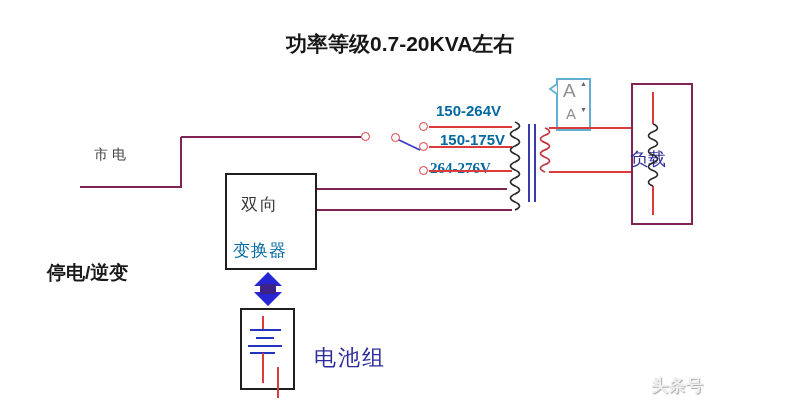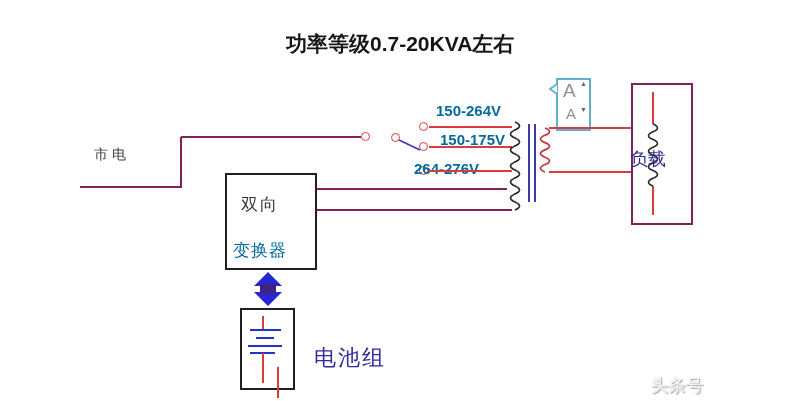--- a/index.html
+++ b/index.html
@@ -9,21 +9,21 @@
   }
   .abs{position:absolute;}
   .txt{position:absolute;white-space:nowrap;}
   .title{left:286px;top:30px;font-size:21px;font-weight:bold;color:#161616;letter-spacing:0px;}
   .mains-label{left:94px;top:146px;font-size:14px;color:#3d3d3d;letter-spacing:4px;}
   .mode1{left:47px;top:226px;font-size:19px;font-weight:bold;color:#1a1a1a;}
   .mode2{left:47px;top:260px;font-size:19px;font-weight:bold;color:#1a1a1a;}
   .tap-label{font-size:15px;font-weight:bold;color:#0369a1;}
   .tap1{left:436px;top:102px;}
   .tap2{left:416px;top:131px;margin-left:24px;}
-  .tap3{left:414px;top:160px;}
+  .tap3{left:430px;top:160px;font-family:Liberation Serif, serif;}
   .conv-line1{left:241px;top:193px;font-size:17px;color:#383838;letter-spacing:2px;}
   .conv-line2{left:233px;top:239px;font-size:17px;color:#0369a1;letter-spacing:1px;}
   .load-label{left:630px;top:147px;font-size:18px;color:#2c2c9c;}
   .battery-label{left:314px;top:343px;font-size:22px;color:#2c2c9c;letter-spacing:2px;}
   .watermark{left:651px;top:374px;font-size:17px;font-weight:bold;color:#f0f0f0;
     text-shadow:1px 1px 1px #a8a8a8,-1px -1px 0 #ffffff;letter-spacing:0.5px;}
   
   .wire{position:absolute;background:#802355;}
   .redwire{position:absolute;background:#db3b3b;}
   .bluebar{position:absolute;background:#2433c0;}
@@ -42,20 +42,21 @@
   svg.overlay{position:absolute;left:0;top:0;pointer-events:none;}
 </style>
 </head>
 <body>
 
 <div id="canvas">
 
   <div class="txt title">功率等级0.7-20KVA左右</div>
 
   <div class="txt mains-label">市电</div>
+  <div class="txt mode2">停电/逆变</div>
 
   <div class="wire" style="left:80px;top:186px;width:101px;height:2px;"></div>
   <div class="wire" style="left:180px;top:137px;width:2px;height:51px;"></div>
   <div class="wire" style="left:181px;top:136px;width:180px;height:2px;"></div>
 
   <div class="contact" style="left:361px;top:132px;"></div>
   <div class="contact" style="left:391px;top:133px;"></div>
   <div class="contact" style="left:419px;top:122px;"></div>
   <div class="contact" style="left:419px;top:142px;"></div>
   <div class="contact" style="left:419px;top:166px;"></div>

